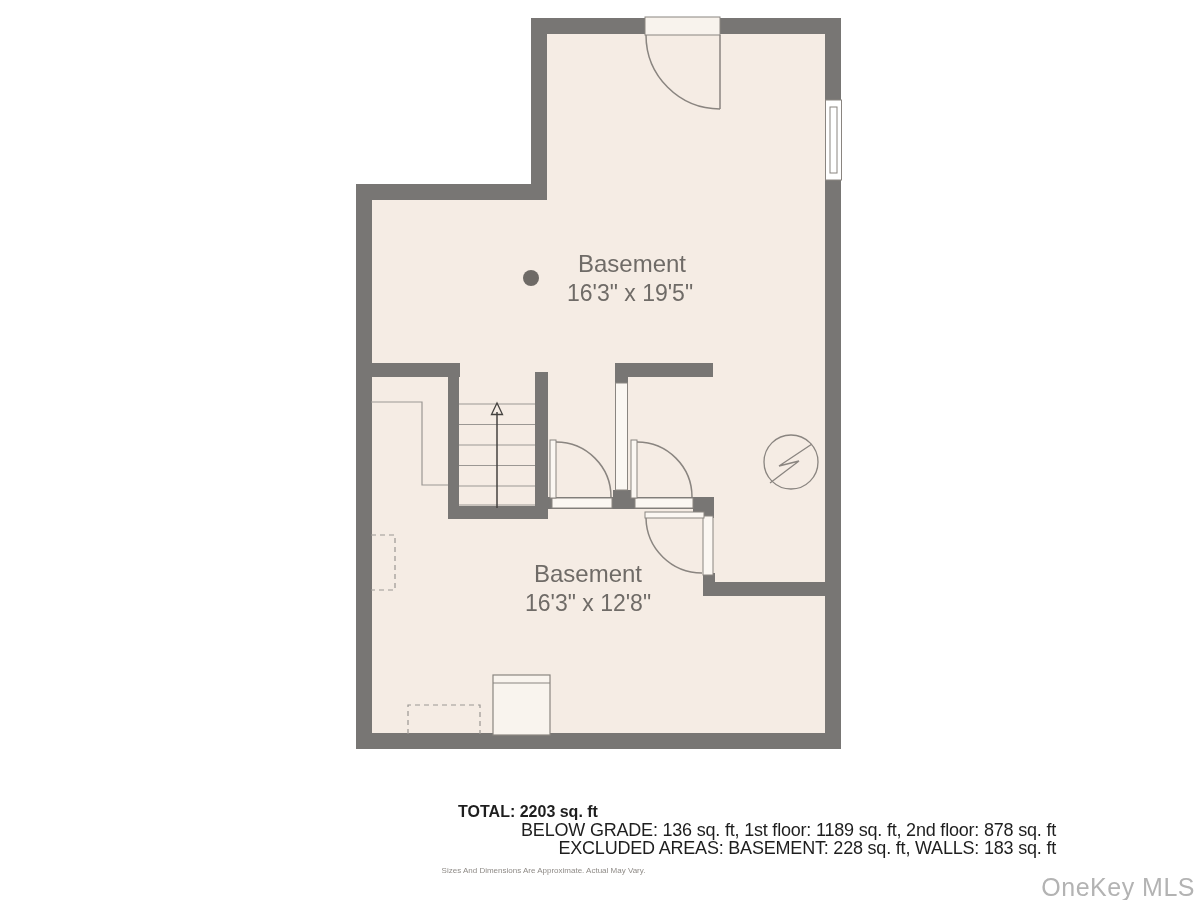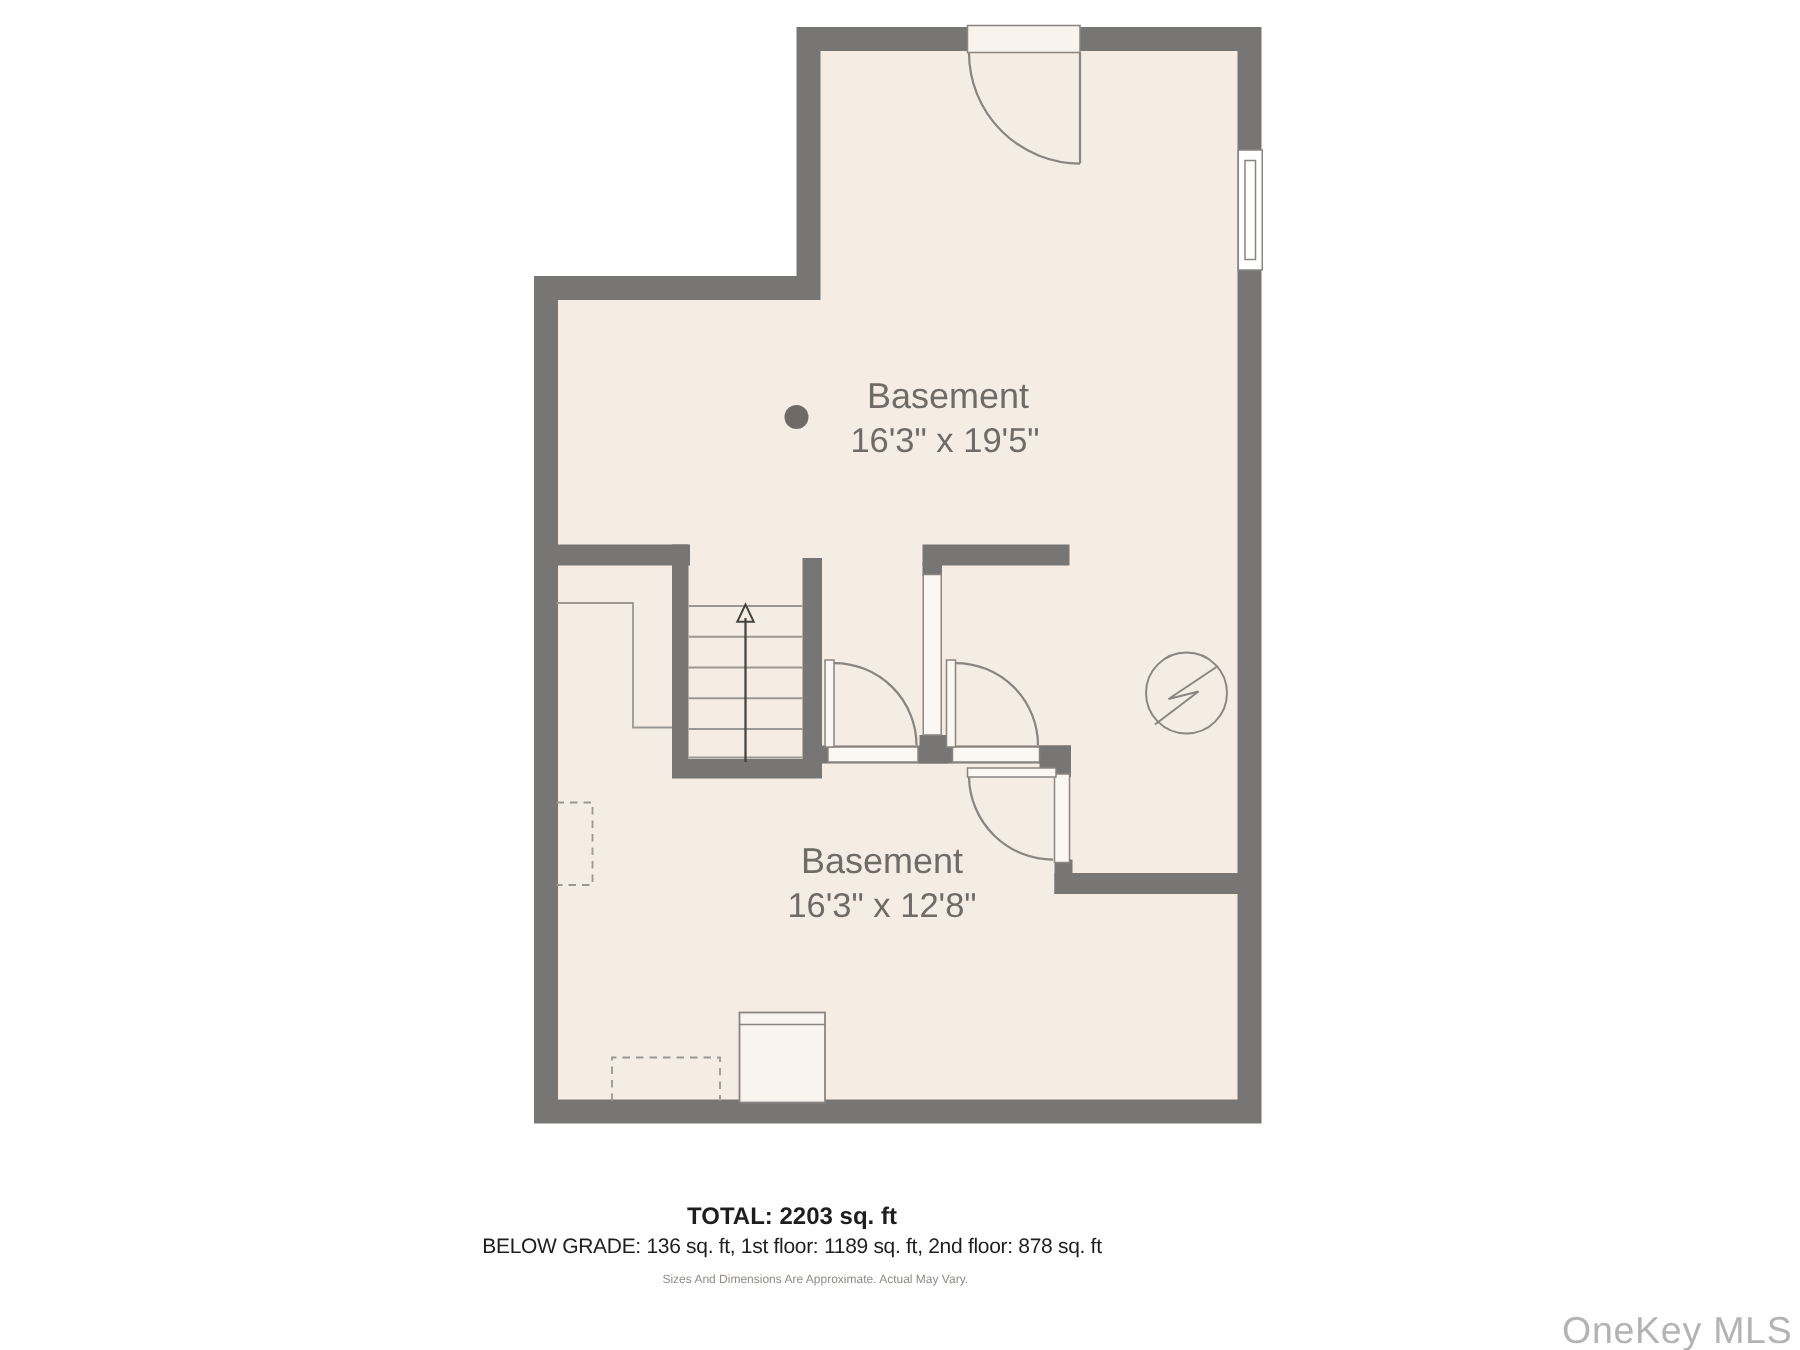--- a/index.html
+++ b/index.html
@@ -11,21 +11,21 @@
   #plan-svg{position:absolute;left:0;top:0;}
   .room-label{
     font-family:"Liberation Sans", sans-serif;
     fill:#6f6b67;
   }
   .summary{
     position:absolute;left:0;top:803px;width:1056px;
     text-align:center;color:#1e1e1e;
   }
   .summary .line-total{font-size:16px;font-weight:bold;line-height:18px;}
-  .summary .line-detail{font-size:14px;line-height:18px;letter-spacing:-0.2px;}
+  .summary .line-detail{font-size:18px;line-height:18px;letter-spacing:-0.2px;text-align:right;}
   .summary .line-disclaimer{font-size:8px;color:#8f8b87;margin-top:9px;line-height:10px;margin-left:31px;}
   .watermark{
     position:absolute;right:5px;top:873px;
     font-size:25px;color:#b3b3b3;letter-spacing:0.5px;
   }
 </style>
 </head>
 <body>
 
 <svg id="plan-svg" width="1200" height="900" viewBox="0 0 1200 900">
@@ -110,16 +110,17 @@
 
   <text class="room-label" x="632" y="272" font-size="24" text-anchor="middle">Basement</text>
   <text class="room-label" x="630" y="301" font-size="23" text-anchor="middle">16'3" x 19'5"</text>
   <text class="room-label" x="588" y="582" font-size="24" text-anchor="middle">Basement</text>
   <text class="room-label" x="588" y="611" font-size="23" text-anchor="middle">16'3" x 12'8"</text>
 </svg>
 
 <div class="summary">
   <div class="line-total">TOTAL: 2203 sq. ft</div>
   <div class="line-detail">BELOW GRADE: 136 sq. ft, 1st floor: 1189 sq. ft, 2nd floor: 878 sq. ft</div>
+  <div class="line-detail">EXCLUDED AREAS: BASEMENT: 228 sq. ft, WALLS: 183 sq. ft</div>
   <div class="line-disclaimer">Sizes And Dimensions Are Approximate. Actual May Vary.</div>
 </div>
 
 <div class="watermark">OneKey MLS</div>
 
 </body></html>

